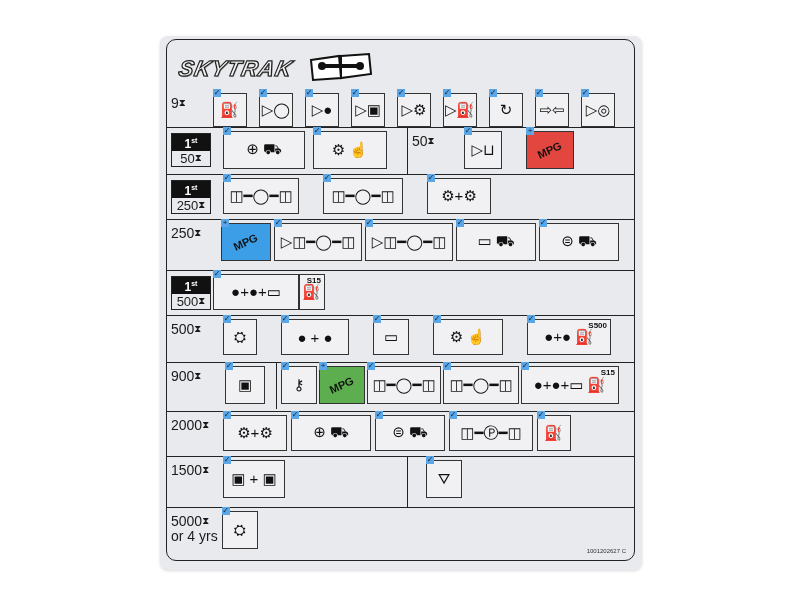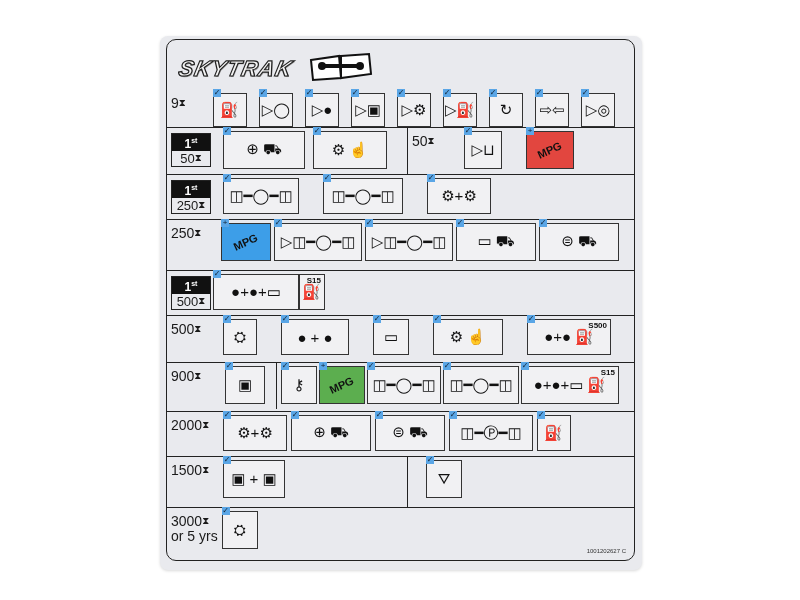--- a/index.html
+++ b/index.html
@@ -187,21 +187,21 @@
         </div>
         <div class="cell split" style="width:227px;height:50px;padding-left:10px">
           <div class="icons" style="margin-left:8px">
             <div class="ico" style="width:36px;height:38px"><span class="chk">✓</span>⛛</div>
           </div>
         </div>
       </div>
 
       <div class="row" style="height:50px">
         <div class="cell">
-          <div class="interval"><span>3000</span><span class="hg">⧗</span><br><span>or 5 yrs</span></div>
+          <div class="interval"><span>5000</span><span class="hg">⧗</span><br><span>or 4 yrs</span></div>
           <div class="icons" style="margin-left:4px">
             <div class="ico" style="width:36px;height:38px"><span class="chk">✓</span>⛭</div>
           </div>
         </div>
       </div>
     </div>
 
     <div class="partno">1001202627 C</div>
   </div>
 </div>

